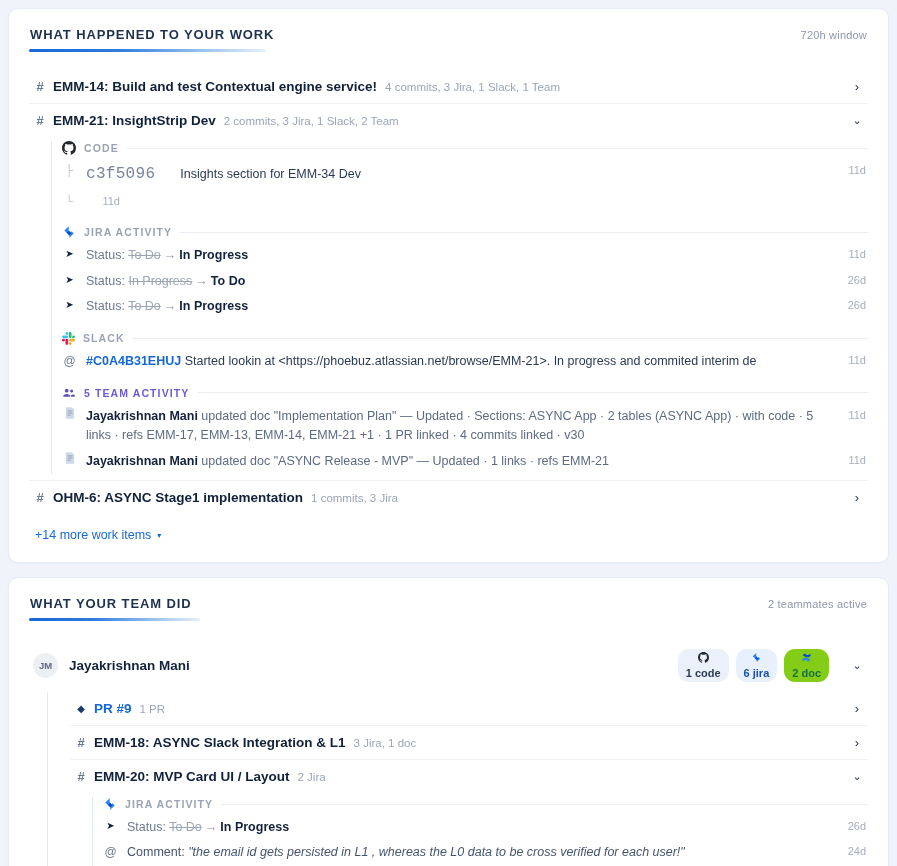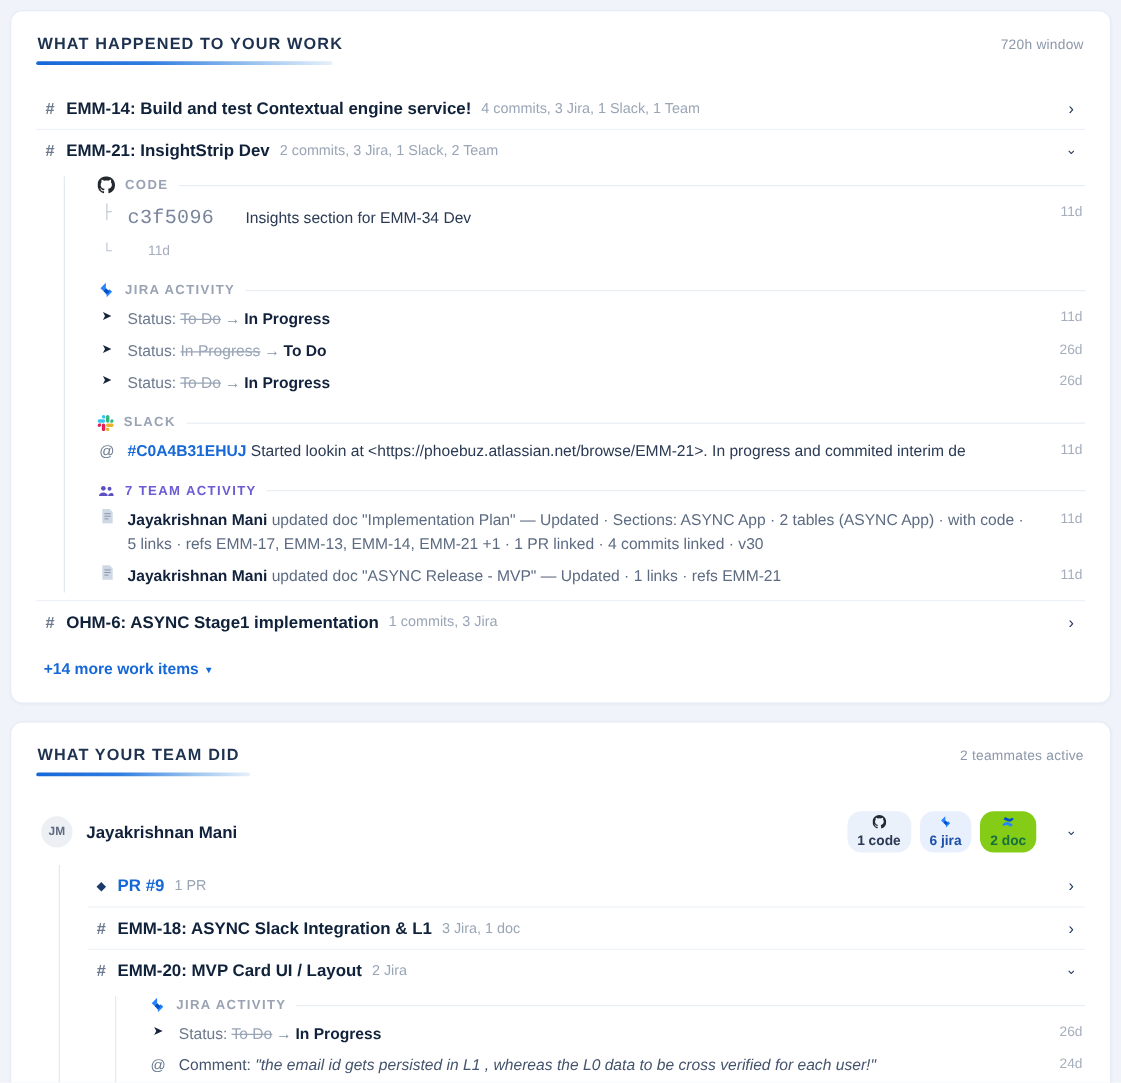--- a/index.html
+++ b/index.html
@@ -94,21 +94,21 @@
     color: #1b3a6b;
     font-size: 10px;
     width: 10px;
     text-align: center;
     flex: 0 0 auto;
   }
 
   
   .expand {
     margin: 2px 0 6px 22px;
-    padding-left: 26px;
+    padding-left: 10px;
     border-left: 1px solid #e3e9f2;
   }
 
   .sec-head {
     display: flex;
     align-items: center;
     gap: 8px;
     margin-top: 12px;
     margin-bottom: 4px;
   }
@@ -174,21 +174,21 @@
   .person { font-weight: 700; color: #13223c; }
   .team-txt { color: #5d6b82; }
 
   .comment-lbl { color: #45546e; }
   .comment-q { font-style: italic; color: #45546e; }
 
   
   .more {
     margin: 14px 4px 10px 6px;
     font-size: 12.5px;
-    font-weight: 700;
+    font-weight: 400;
     color: #1668d8;
     cursor: pointer;
     display: inline-flex;
     align-items: center;
     gap: 6px;
   }
   .caret { font-size: 8px; }
 
   
   .mate-row {
@@ -345,21 +345,21 @@
 
         <div class="sec-head">
           <span class="ico">
             <svg width="14" height="14" viewBox="0 0 24 24" fill="#5d50c6">
                 <circle cx="8" cy="8" r="3.2"></circle>
                 <circle cx="16.5" cy="8.6" r="2.7"></circle>
                 <path d="M2 18.4c0-3 2.7-4.7 6-4.7s6 1.7 6 4.7z"></path>
                 <path d="M14.6 18.4c0-2 1.9-3.9 4.4-3.9 1.6 0 3 .8 3 2.6v1.3z"></path>
               </svg>
           </span>
-          <span class="sec-label purple">7 TEAM ACTIVITY</span>
+          <span class="sec-label purple">5 TEAM ACTIVITY</span>
           <span class="sec-rule"></span>
         </div>
 
         <div class="ev">
           <span class="ev-bullet">
             <svg width="10" height="12" viewBox="0 0 12 14" fill="#a8b4c6">
                 <path d="M1 0h7l3 3v11H1z" fill="#cfd9e6"></path>
                 <rect x="3" y="4" width="6" height="1" fill="#8b99ad"></rect>
                 <rect x="3" y="6.5" width="6" height="1" fill="#8b99ad"></rect>
                 <rect x="3" y="9" width="4" height="1" fill="#8b99ad"></rect>

